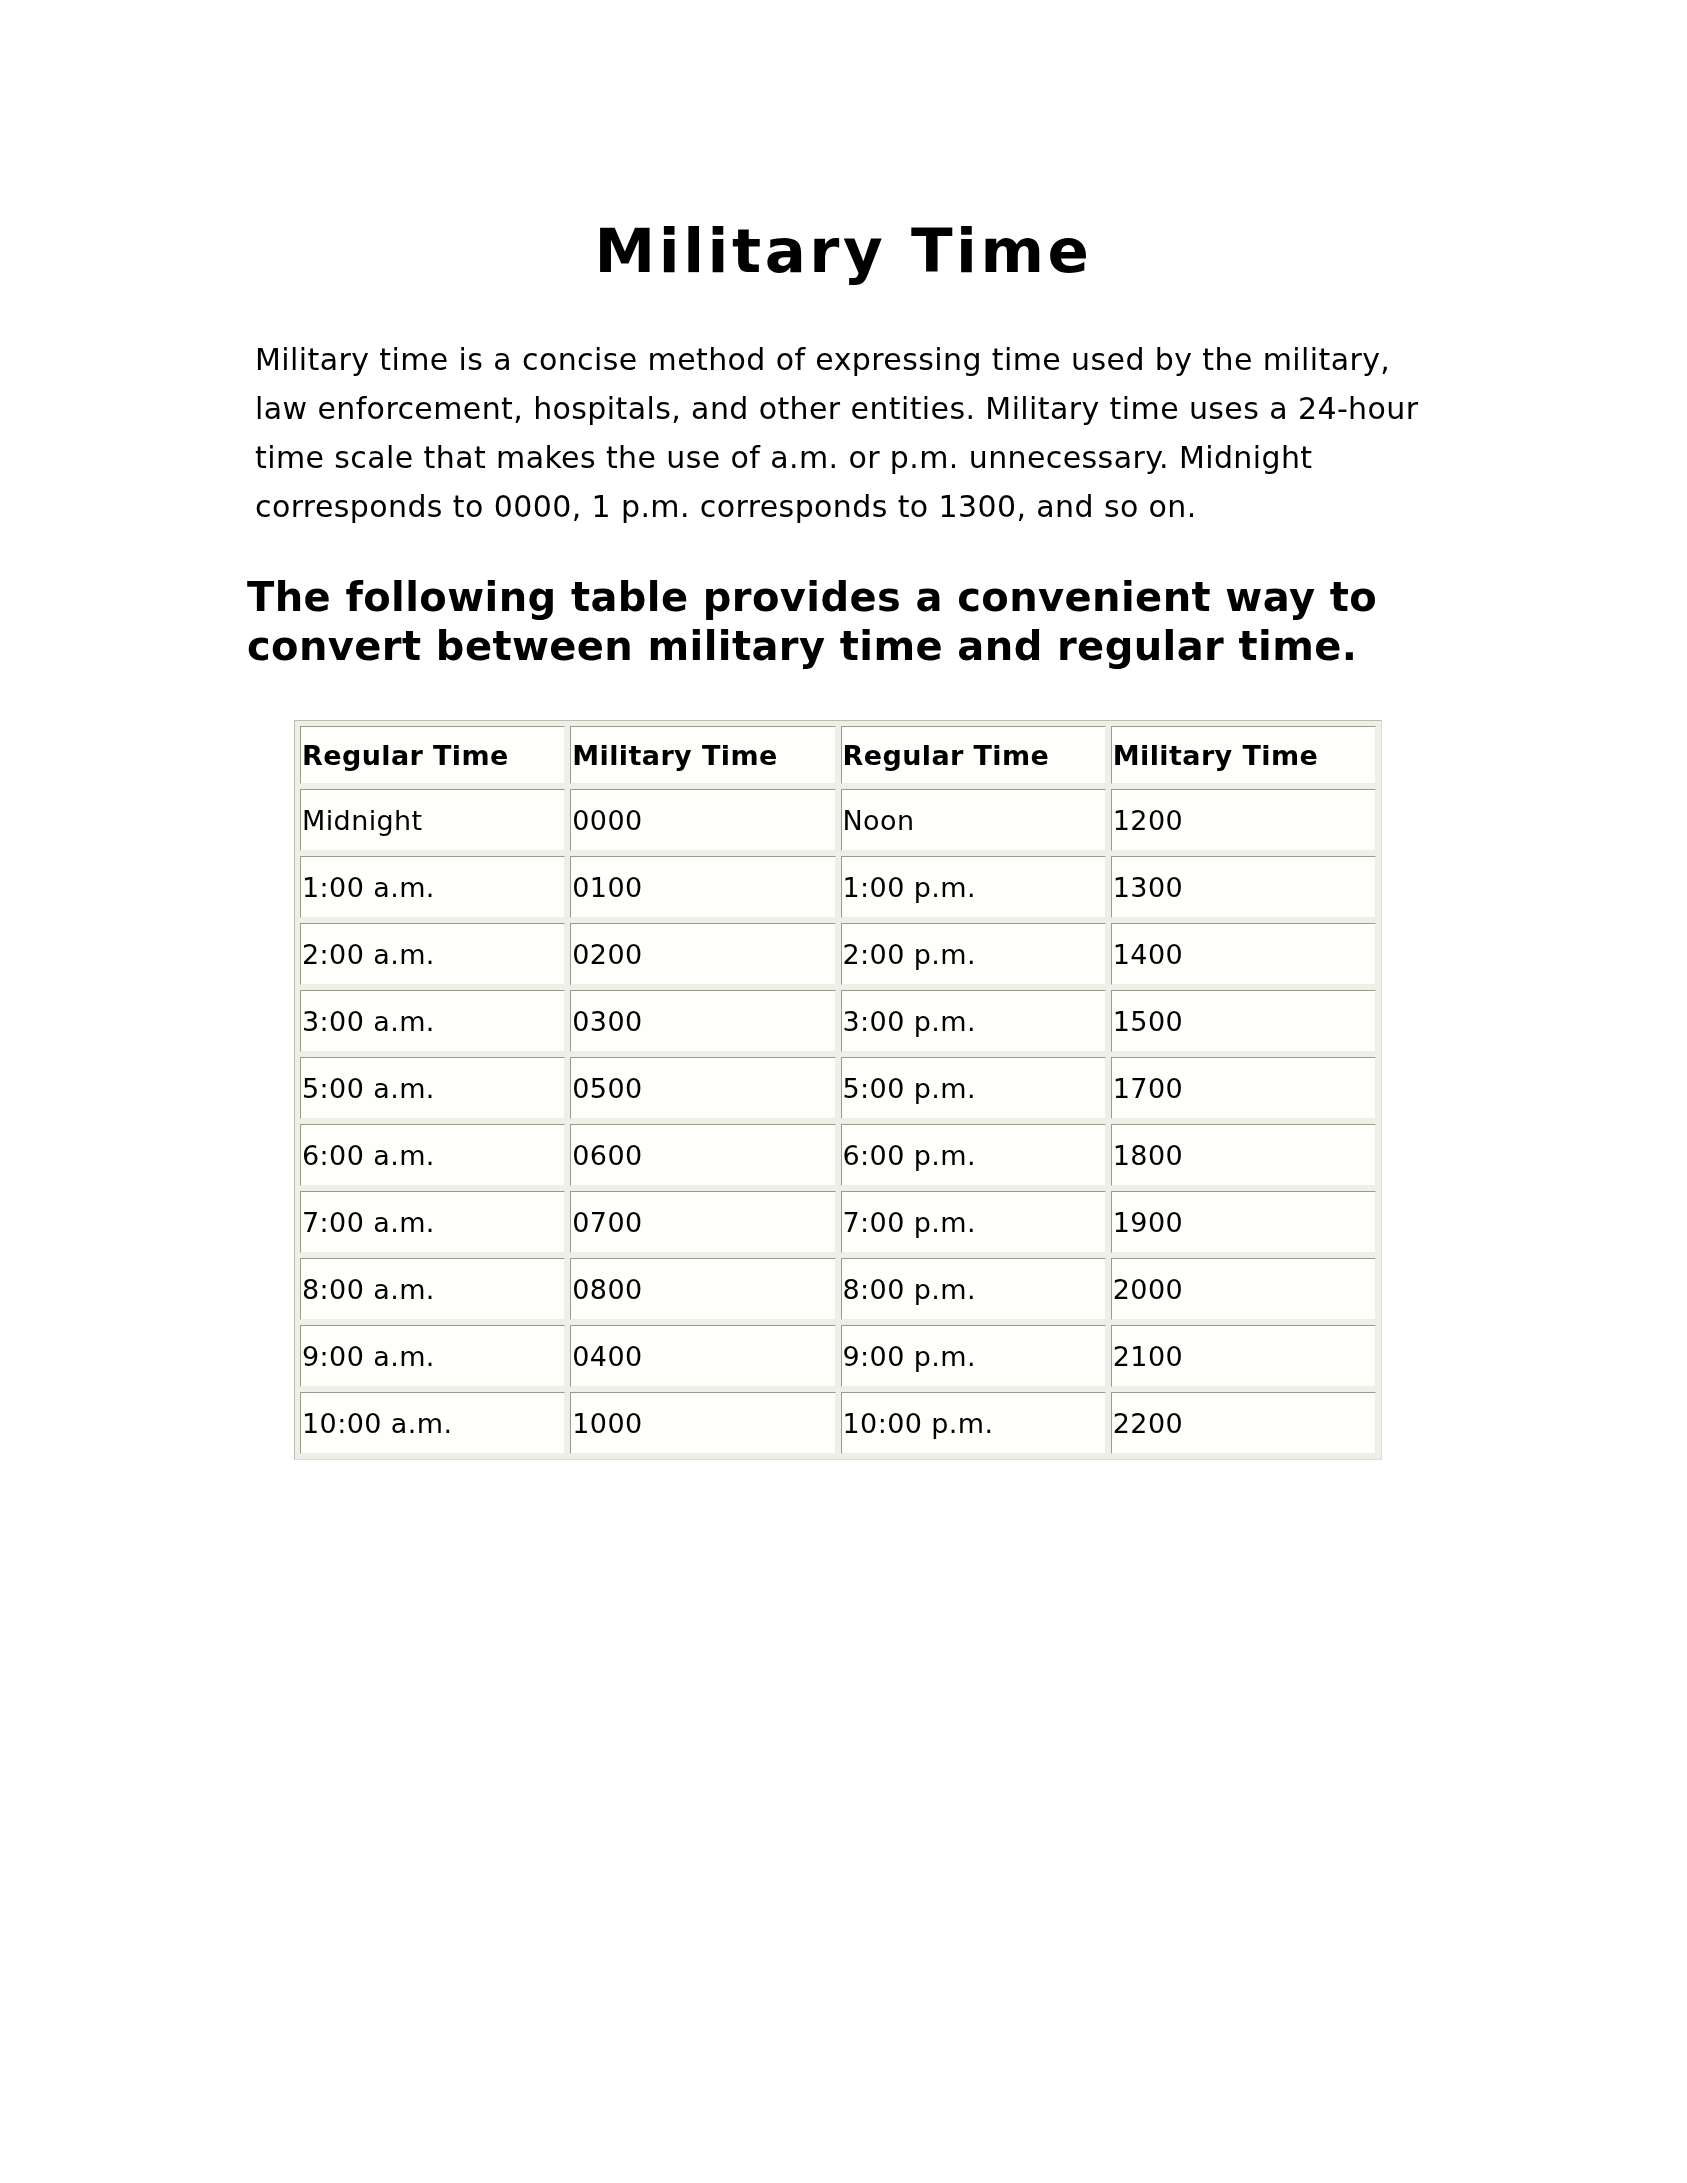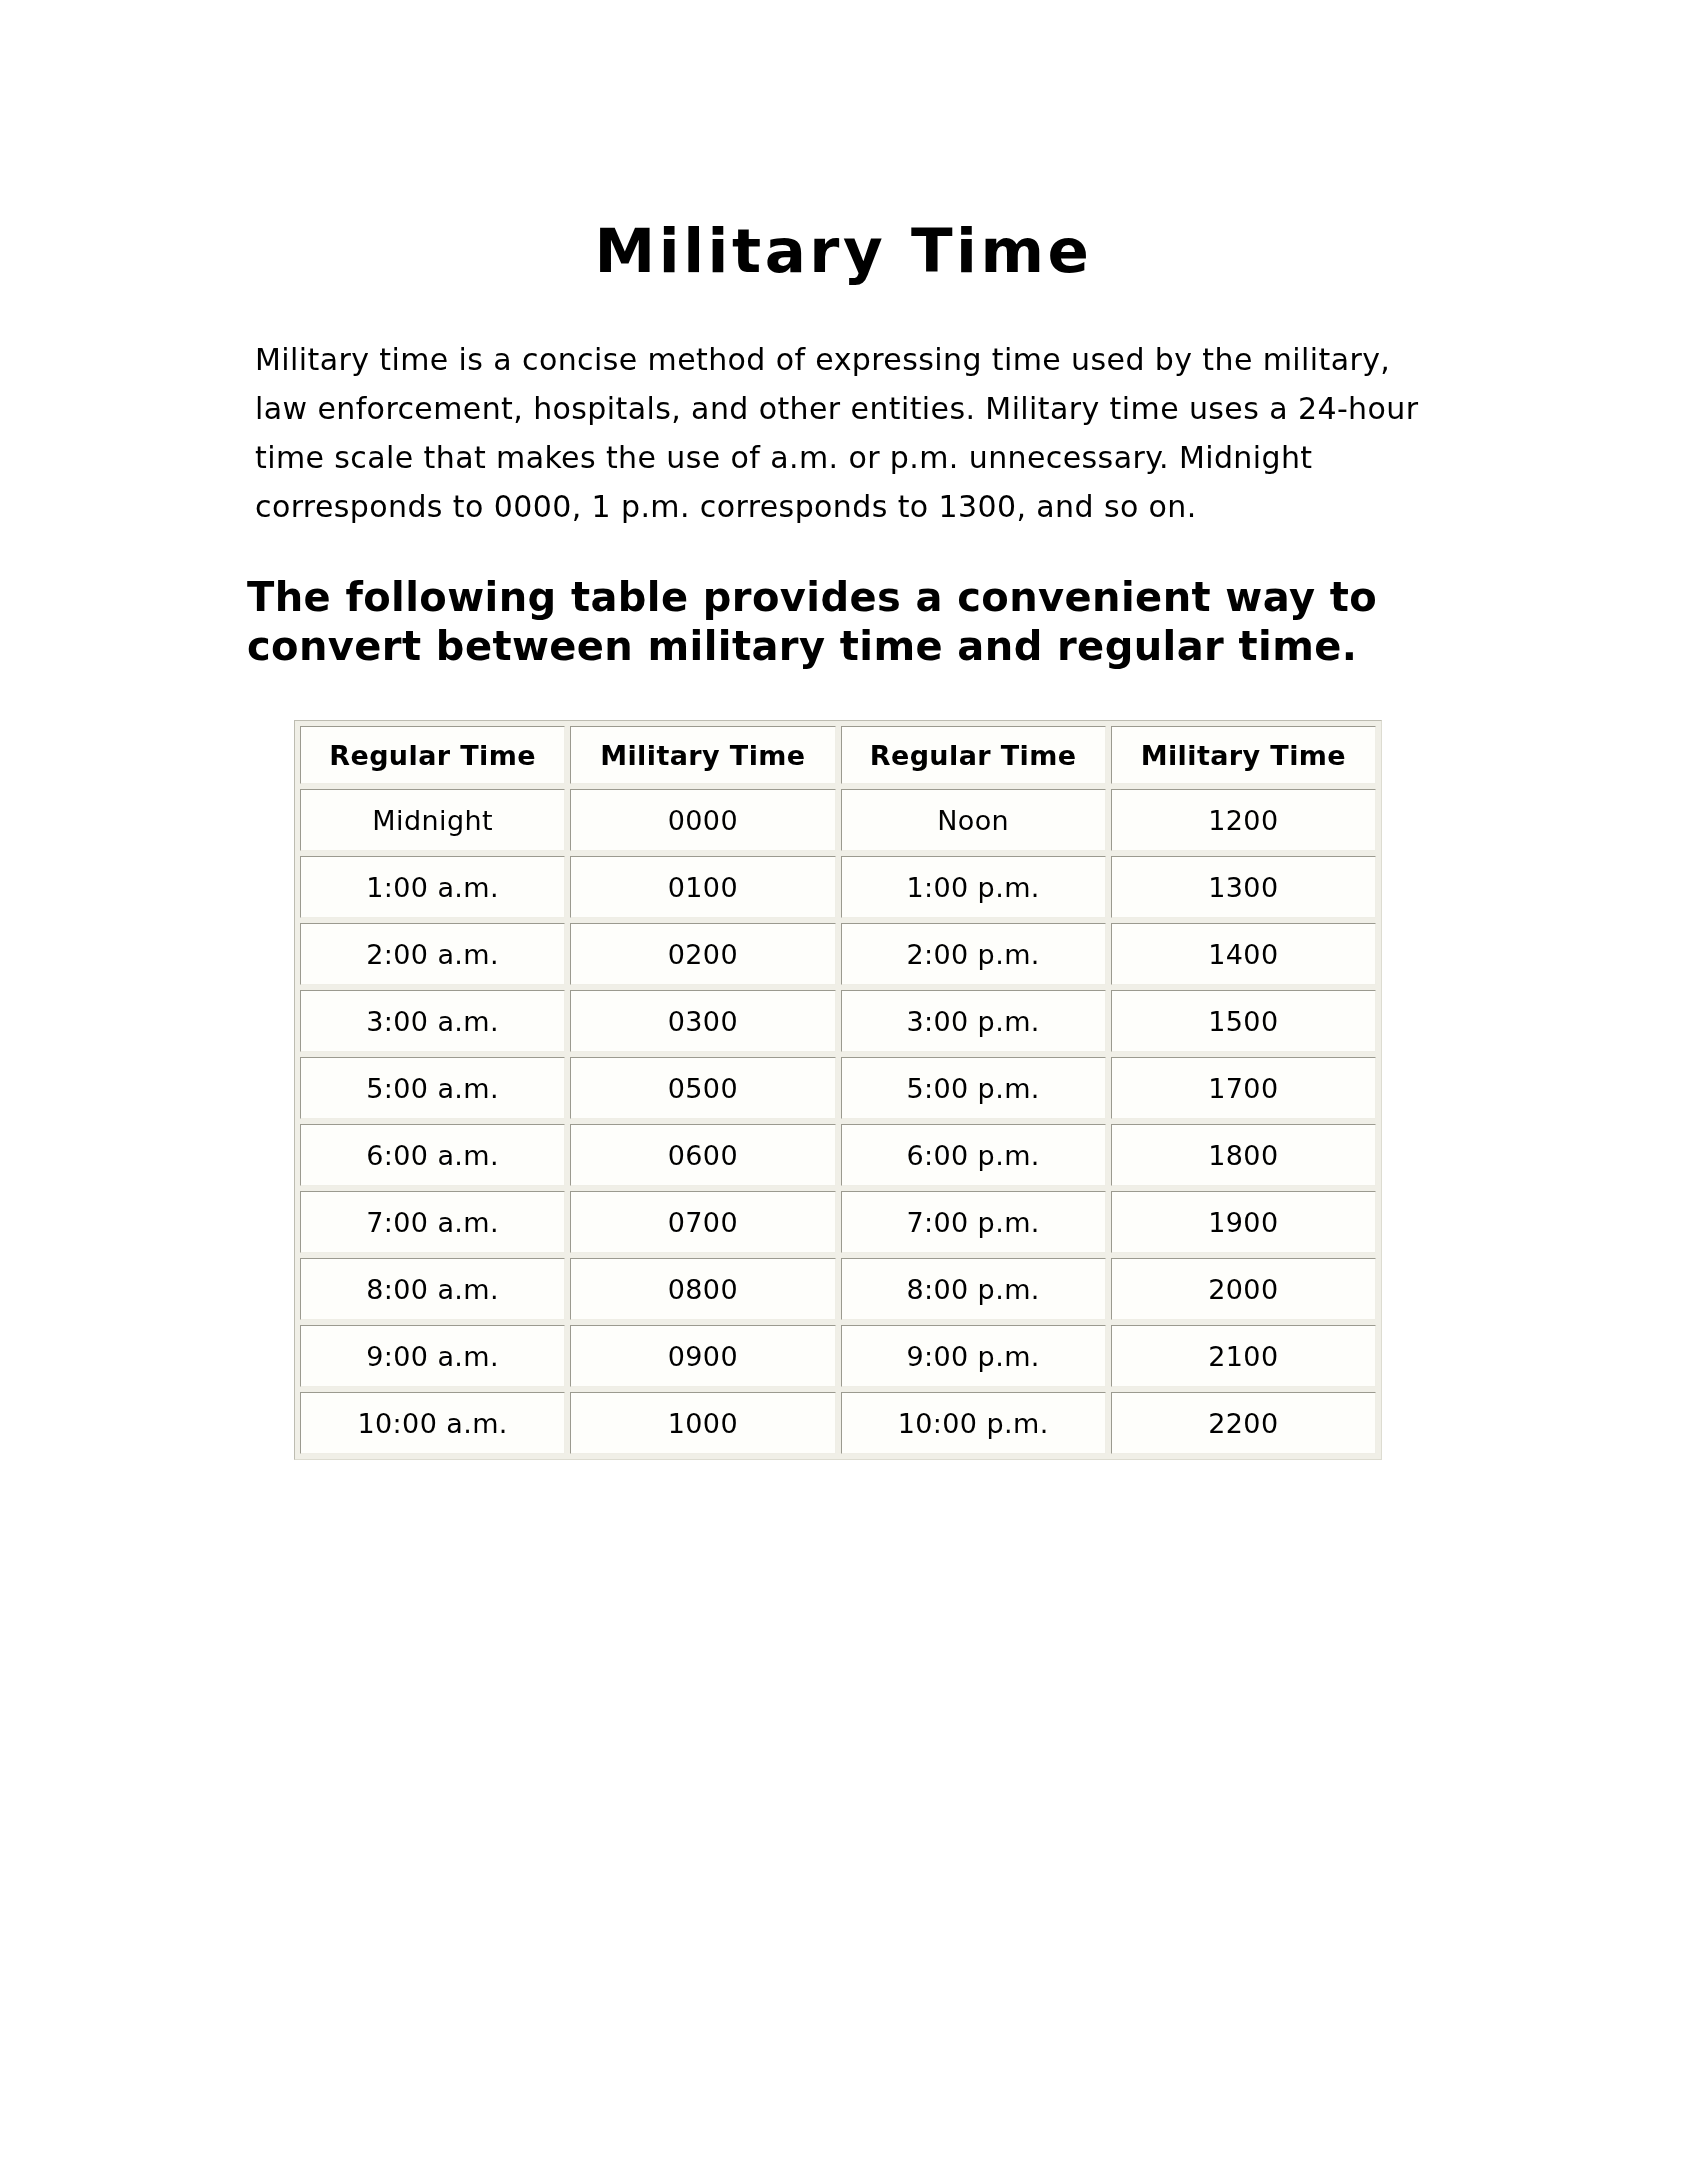--- a/index.html
+++ b/index.html
@@ -49,21 +49,21 @@
     border-collapse: separate;
     border-spacing: 5.2px;
     background: var(--table-frame, #F0EFE7);
     border: 1.7px solid;
     border-color: var(--frame-edge-dark, #BDBCB1) var(--frame-edge-light, #DDDCD1)
                   var(--frame-edge-light, #DDDCD1) var(--frame-edge-dark, #BDBCB1);
   }
   table.conversion th,
   table.conversion td {
     width: 25%;
-    text-align: center;
+    text-align: left;
     vertical-align: middle;
     background: var(--cell-bg, #FEFEFB);
     border: 1.7px solid;
     border-color: var(--cell-edge-dark, #9B9A8F) var(--cell-edge-light, #EFEEE6)
                   var(--cell-edge-light, #EFEEE6) var(--cell-edge-dark, #9B9A8F);
     font-size: 27px;
     letter-spacing: 0.4px;
   }
   table.conversion th {
     height: 54px;
@@ -139,21 +139,21 @@
             <td>1900</td>
           </tr>
           <tr>
             <td>8:00 a.m.</td>
             <td>0800</td>
             <td>8:00 p.m.</td>
             <td>2000</td>
           </tr>
           <tr>
             <td>9:00 a.m.</td>
-            <td>0900</td>
+            <td>0400</td>
             <td>9:00 p.m.</td>
             <td>2100</td>
           </tr>
           <tr>
             <td>10:00 a.m.</td>
             <td>1000</td>
             <td>10:00 p.m.</td>
             <td>2200</td>
           </tr>
         </tbody>

